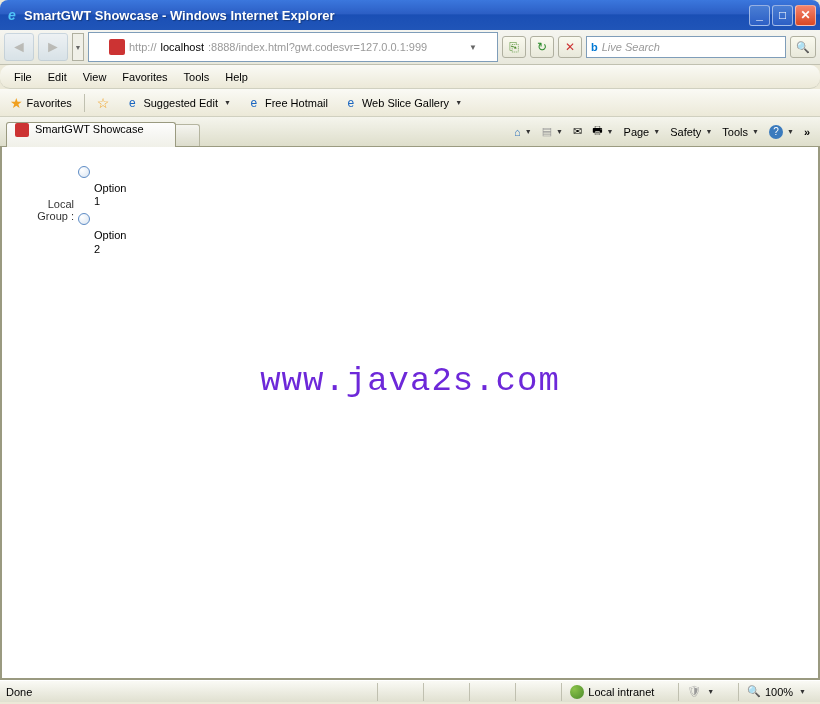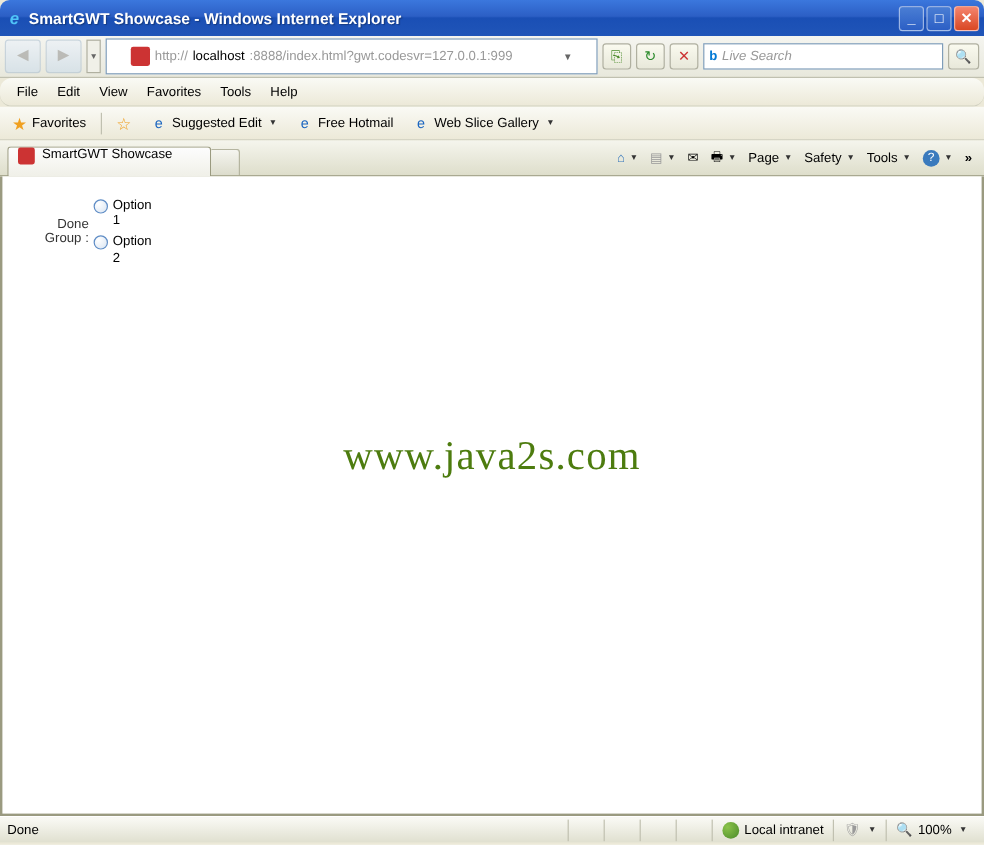--- a/index.html
+++ b/index.html
@@ -51,27 +51,27 @@
     .chevron { font-size: 11px; font-weight: bold; }
     
     
     .content { height: 533px; background: white; border: 2px solid #9a9a80; border-top: none; padding: 16px; position: relative; }
     .form { display: table; }
     .form-row { display: table-row; }
     .form-label { display: table-cell; text-align: right; vertical-align: middle; padding-right: 4px; font-size: 11px; color: #333; width: 60px; }
     .form-field { display: table-cell; }
     .radio-item { display: flex; align-items: flex-start; gap: 4px; font-size: 11px; padding: 2px 0; }
     .radio { width: 12px; height: 12px; border: 1px solid #5e8cc5; border-radius: 50%; background: radial-gradient(circle at 30% 30%, #fff, #d8e4f2); flex-shrink: 0; margin-top: 1px; }
-    .radio-label { width: 36px; line-height: 1.2; }
-    .watermark { position: absolute; top: 44%; left: 50%; transform: translate(-50%, -50%); font-size: 34px; color: #4d7c0f; font-family: Liberation Serif, serif; letter-spacing: 1px; user-select: none; }
+    .radio-label { width: 36px; line-height: 1.2; margin-top: 17px; }
+    .watermark { position: absolute; top: 44%; left: 50%; transform: translate(-50%, -50%); font-size: 34px; color: #6d28d9; font-family: Liberation Mono, monospace; letter-spacing: 1px; user-select: none; }
     
     
     .statusbar { height: 22px; background: linear-gradient(to bottom, #fafaf5, #e0e0d0); border-top: 1px solid #fff; display: flex; align-items: center; padding: 0 6px; font-size: 11px; }
     .status-text { flex: 1; }
-    .status-panes { display: flex; gap: 0; }
+    .status-panes { display: flex; gap: 16px; }
     .status-pane { border-left: 1px solid #c0c0b0; padding: 0 8px; height: 18px; display: flex; align-items: center; gap: 4px; }
     .zone-icon { width: 14px; height: 14px; border-radius: 50%; background: radial-gradient(circle at 30% 30%, #8bc34a, #4a8a2a); }
   </style>
 </head>
 <body>
 
 <div class="titlebar">
   <span class="titlebar-icon">e</span>
   <span class="titlebar-text">SmartGWT Showcase - Windows Internet Explorer</span>
   <div class="win-buttons">
@@ -178,21 +178,21 @@
       </div>
     <div class="tab-tool chevron">
         <span>»</span>
       </div>
   </div>
 </div>
 
 <div class="content">
   <div class="form">
     <div class="form-row">
-      <div class="form-label">Done Group :</div>
+      <div class="form-label">Local Group :</div>
       <div class="form-field">
         <div class="radio-item">
           <span class="radio"></span>
           <span class="radio-label">Option 1</span>
         </div>
         <div class="radio-item">
           <span class="radio"></span>
           <span class="radio-label">Option 2</span>
         </div>
       </div>

